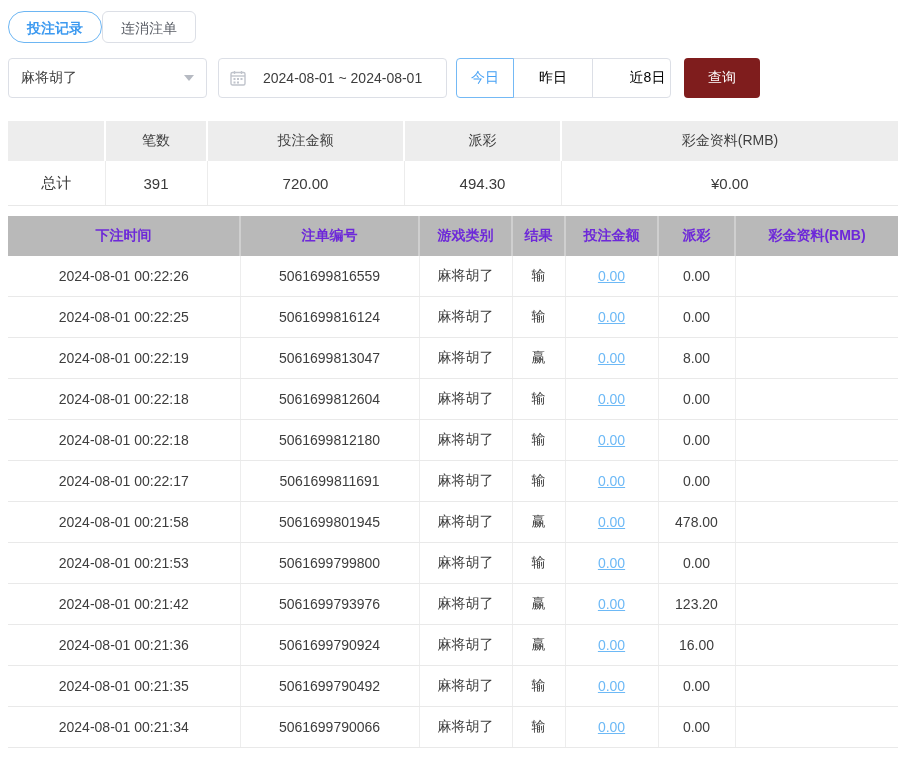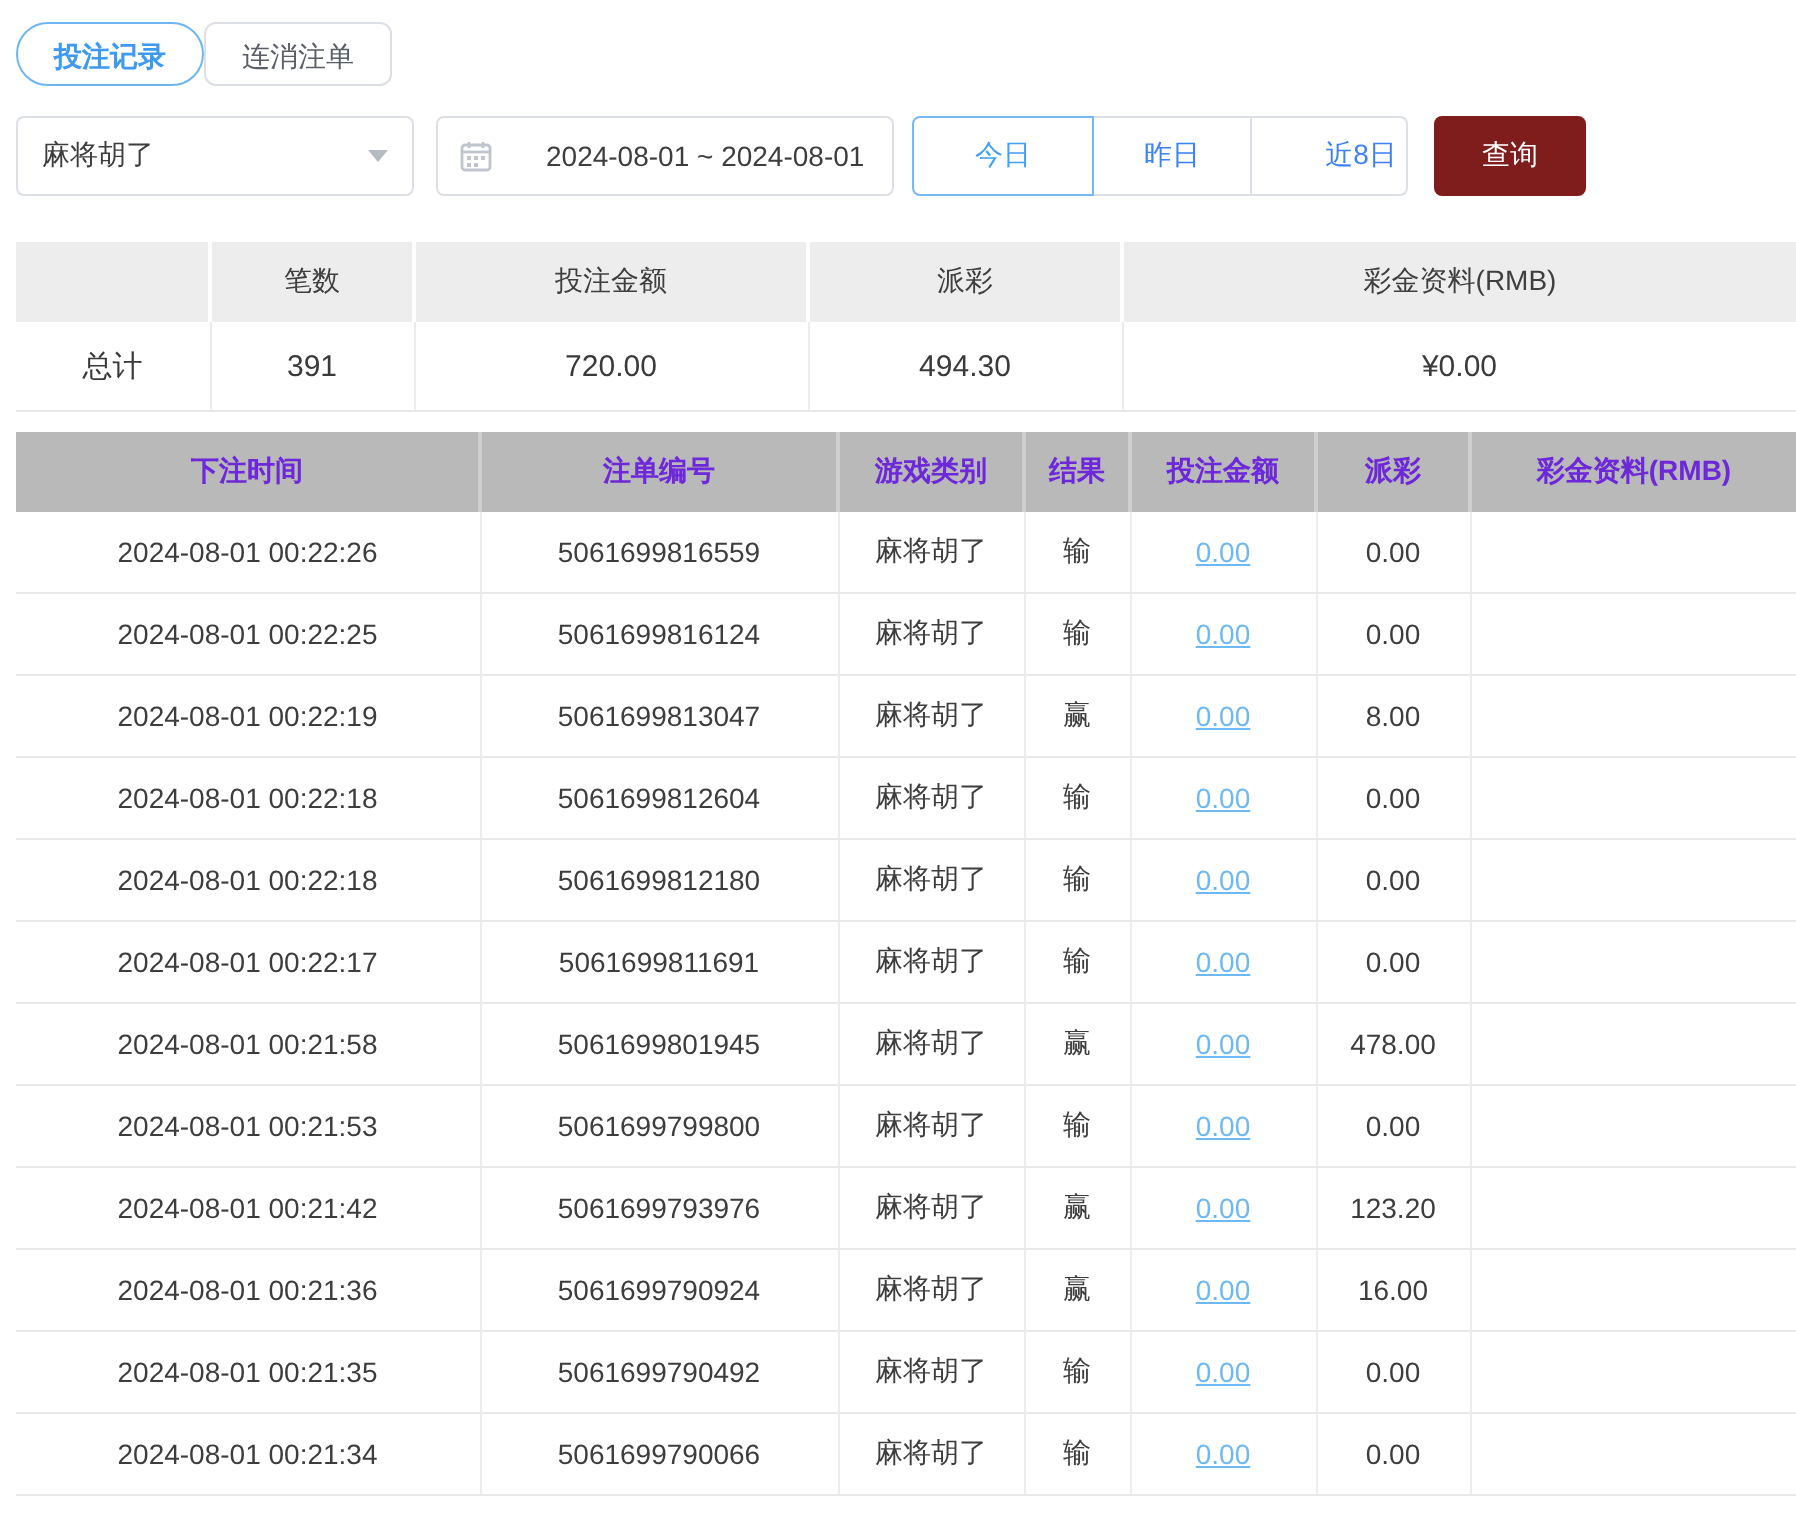--- a/index.html
+++ b/index.html
@@ -34,33 +34,33 @@
     padding: 0 12px; cursor: pointer; background: #fff;
   }
   .select-box .caret {
     width: 0; height: 0;
     border-left: 5px solid transparent; border-right: 5px solid transparent;
     border-top: 6px solid #b6bac2;
   }
   .date-box {
     width: 229px; height: 40px; box-sizing: border-box;
     border: 1px solid #dcdfe6; border-radius: 4px;
-    display: flex; align-items: center; gap: 27px;
+    display: flex; align-items: center; gap: 17px;
     padding: 0 11px; margin-left: 11px; background: #fff; cursor: pointer;
   }
   .cal-icon { width: 16px; height: 16px; flex: 0 0 auto; }
   .btn-group { display: flex; margin-left: 9px; }
   .qbtn {
     height: 40px; box-sizing: border-box; background: #fff;
-    border: 1px solid #dcdfe6; color: #3b82f6;
+    border: 1px solid #dcdfe6; color: #000000;
     font-size: 14px; padding: 0; cursor: pointer;
     font-family: inherit;
   }
   .qbtn + .qbtn { margin-left: -1px; }
-  .qbtn.first { border-radius: 4px 0 0 4px; width: 91px; }
+  .qbtn.first { border-radius: 4px 0 0 4px; width: 58px; }
   .qbtn.mid   { width: 80px; }
   .qbtn.last  { border-radius: 0 4px 4px 0; width: 79px; padding-left: 32px; }
   .qbtn.active { border: 1px solid #74b9f5; color: #45a0f4; position: relative; z-index: 1; }
   .search-btn {
     margin-left: 13px; width: 76px; height: 40px;
     background: #7f1d1d; color: #fff; border: none; border-radius: 4px;
     font-size: 14px; cursor: pointer; font-family: inherit;
   }
 
   

